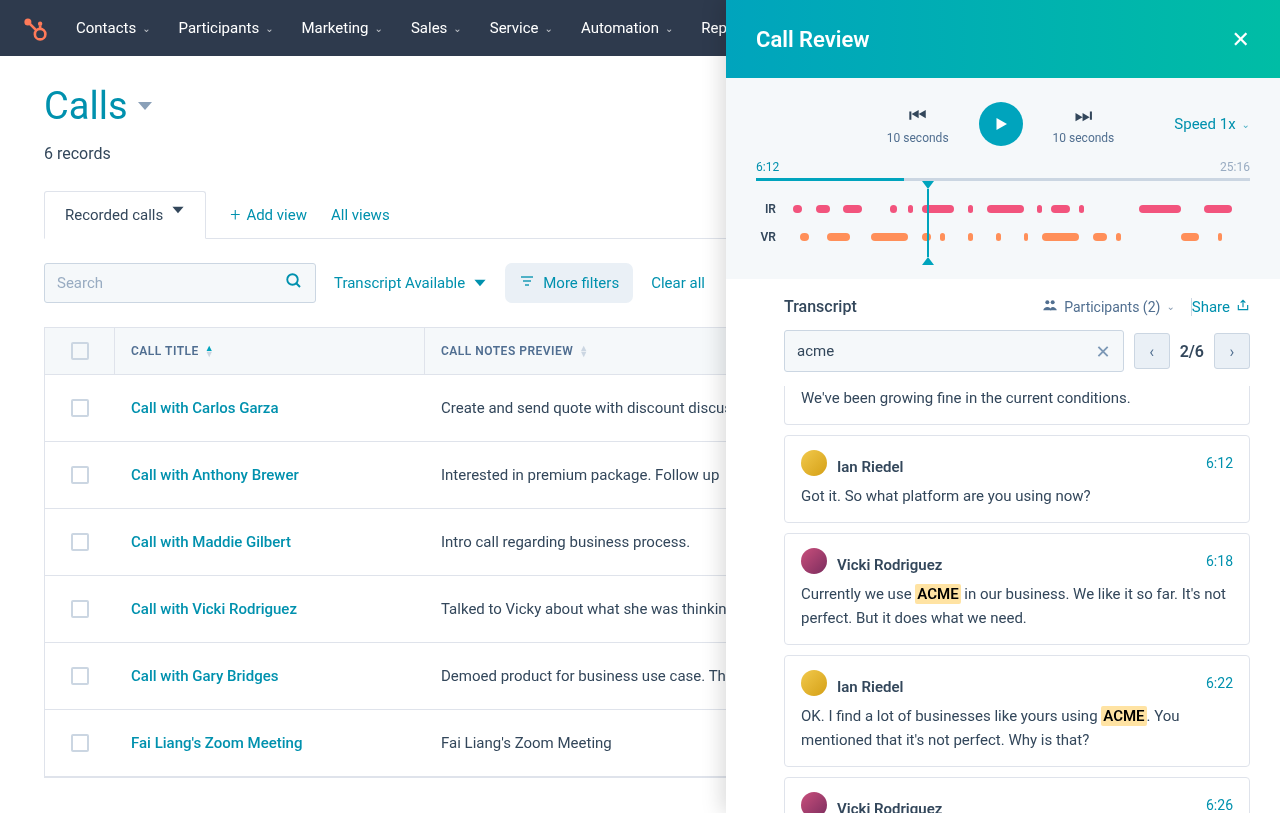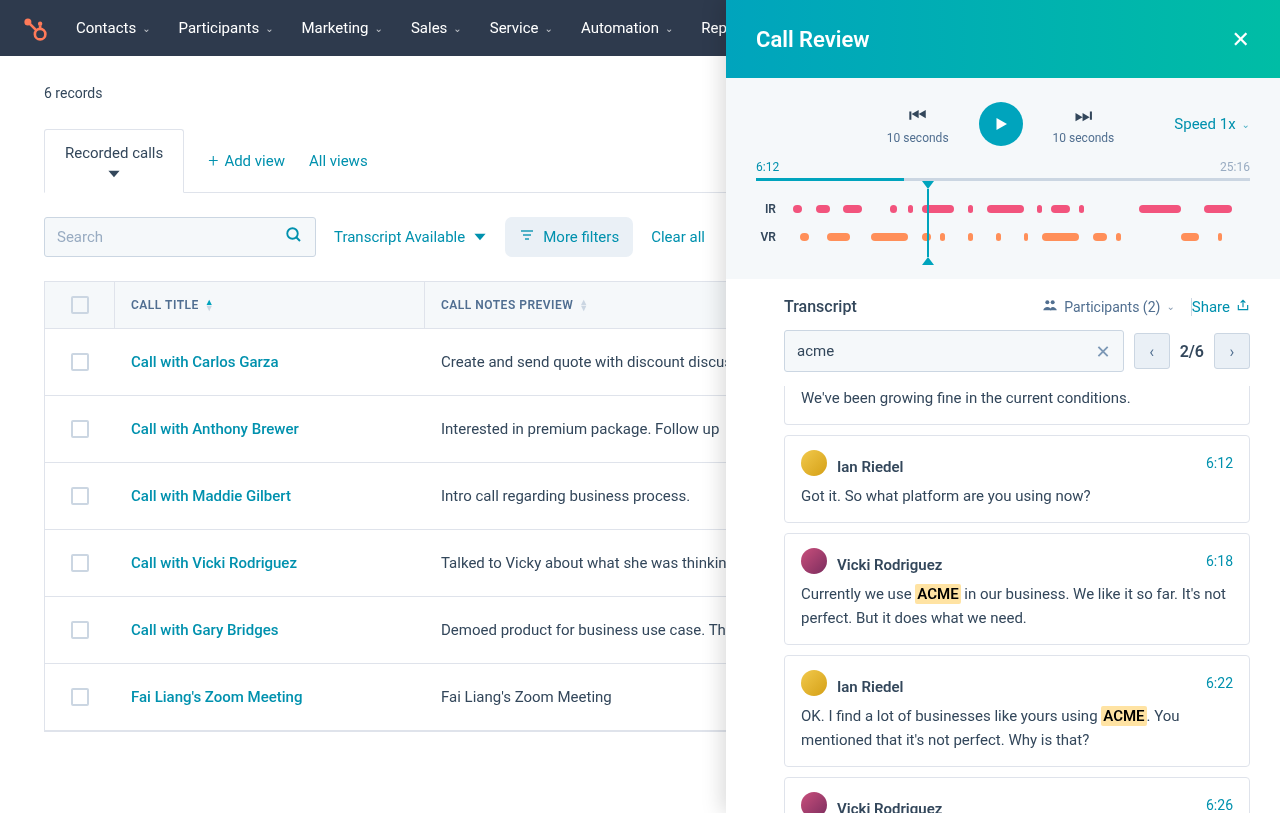--- a/index.html
+++ b/index.html
@@ -8,25 +8,25 @@
 
 .topnav { height: 56px; background: #2e3a4d; display: flex; align-items: center; padding: 0 20px; gap: 28px; color: #fff; font-size: 15px; }
 .logo { width: 28px; height: 28px; }
 .nav-item { display: flex; align-items: center; gap: 6px; cursor: pointer; }
 .chev { font-size: 10px; opacity: .7; }
 
 
 .page { padding: 28px 44px 0; }
 .page-title-row { display: flex; align-items: center; gap: 10px; }
 .page-title { font-size: 38px; font-weight: 400; color: #0091ae; }
-.records { font-size: 14px; color: #33475b; margin-top: 1px; margin-bottom: 28px; }
+.records { font-size: 16px; color: #33475b; margin-top: 16px; margin-bottom: 28px; }
 
 
 .tabs-row { display: flex; align-items: center; gap: 24px; border-bottom: 1px solid #dfe3eb; position: relative; }
-.tab-active { border: 1px solid #dfe3eb; border-bottom: 1px solid #fff; padding: 14px 20px; border-radius: 3px 3px 0 0; margin-bottom: -1px; display: flex; align-items: center; gap: 8px; font-size: 15px; color: #33475b; background:#fff;flex-direction:column; }
+.tab-active { border: 1px solid #dfe3eb; border-bottom: 1px solid #fff; padding: 14px 20px; border-radius: 3px 3px 0 0; margin-bottom: -1px; display: flex; align-items: flex-start; gap: 8px; font-size: 15px; color: #33475b; background:#fff; }
 .add-view, .all-views { color: #0091ae; font-size: 15px; display: flex; align-items: center; gap: 6px; cursor: pointer; }
 
 
 .filters-row { display: flex; align-items: center; gap: 18px; padding: 24px 0; }
 .search-box { width: 272px; height: 40px; border: 1px solid #cbd6e2; background: #f5f8fa; border-radius: 3px; display: flex; align-items: center; padding: 0 12px; justify-content: space-between; color: #99acc2; font-size: 15px; }
 .filter-pill { display: flex; align-items: center; gap: 8px; font-size: 15px; }
 .transcript-filter { color: #0091ae; }
 .more-filters { background: #eaf0f6; color: #0091ae; padding: 10px 14px; border-radius: 7px; }
 .clear-all { color: #0091ae; }
 
@@ -135,20 +135,24 @@
         <span class="chev">⌄</span>
       </div>
       <div class="nav-item">
         <span>Reports</span>
         <span class="chev">⌄</span>
       </div>
     </div>
 </div>
 
 <div class="page">
+  <div class="page-title-row">
+    <span class="page-title">Calls</span>
+    <span class="triangle-down"></span>
+  </div>
   <div class="records">6 records</div>
 
   <div class="tabs-row">
     <div class="tab-active">
       <span>Recorded calls</span>
       <span class="triangle-down" style="border-top-color:#33475b; transform:scale(.8)"></span>
     </div>
     <div class="add-view">
       <span style="font-size:18px;font-weight:300">+</span>
       <span>Add view</span>

